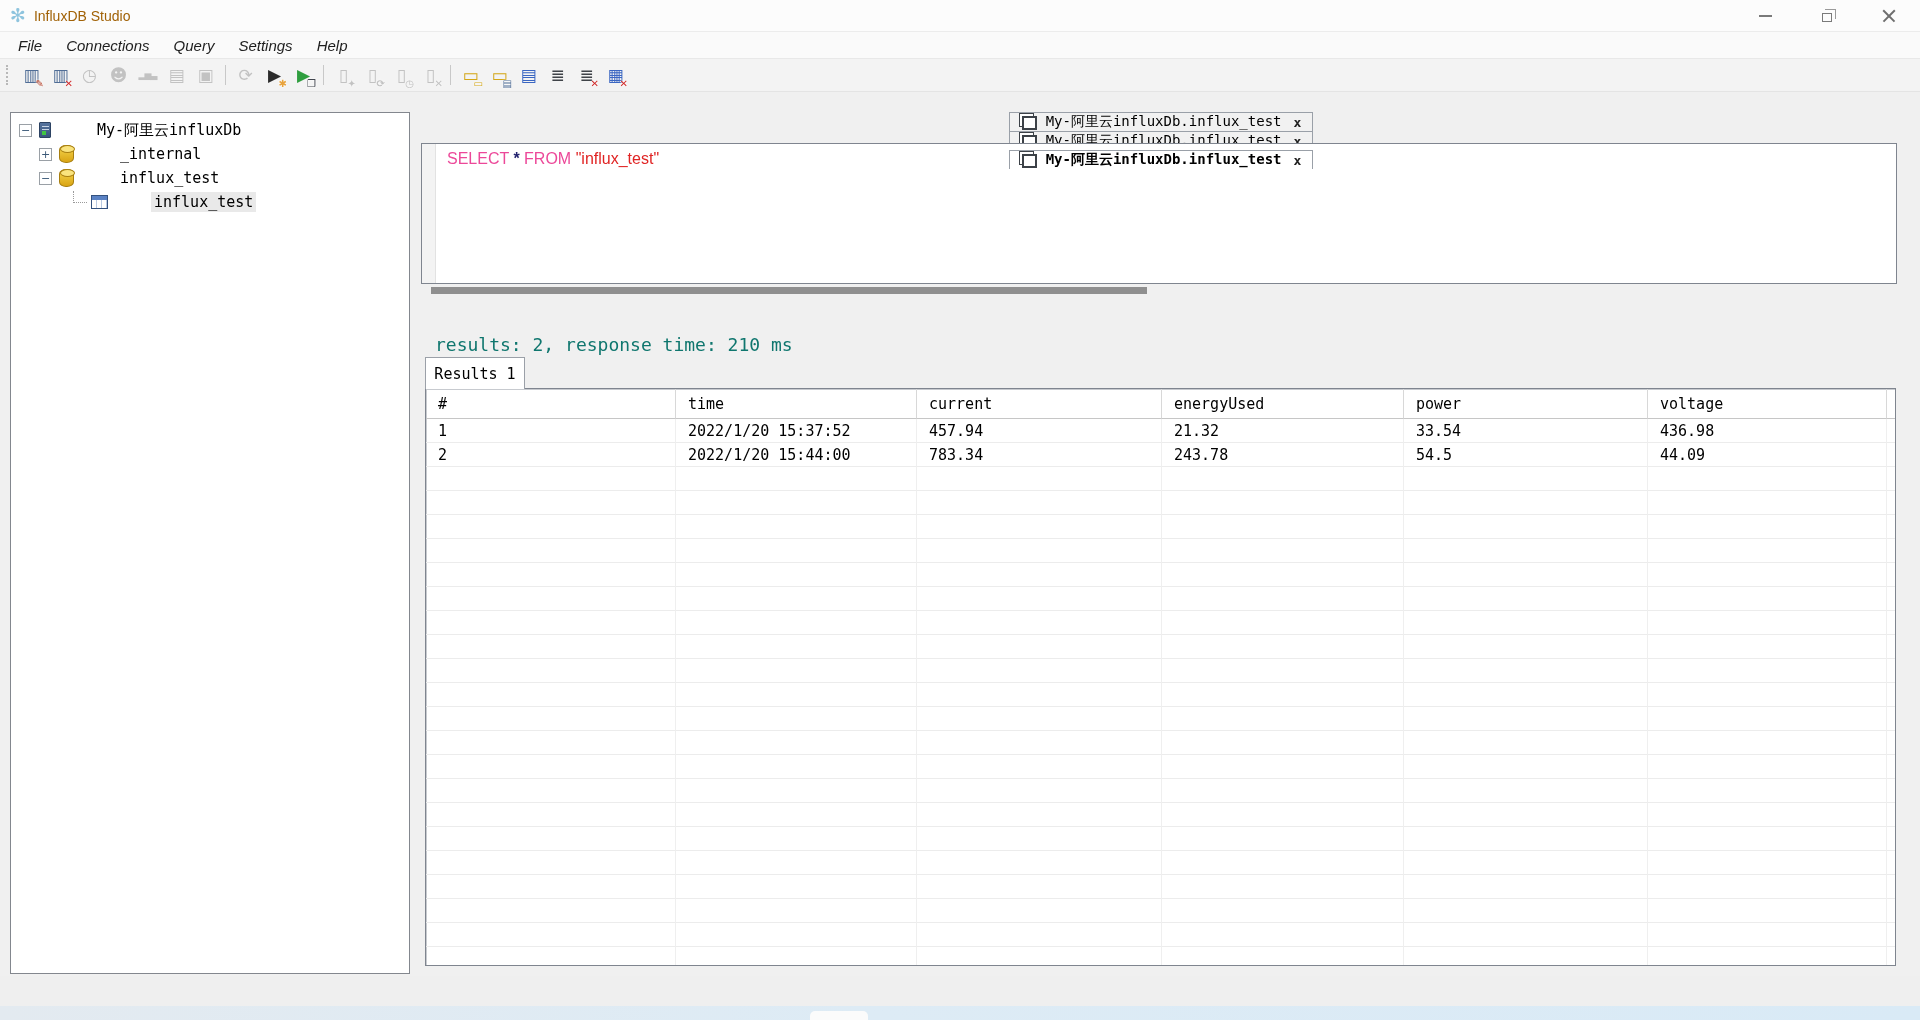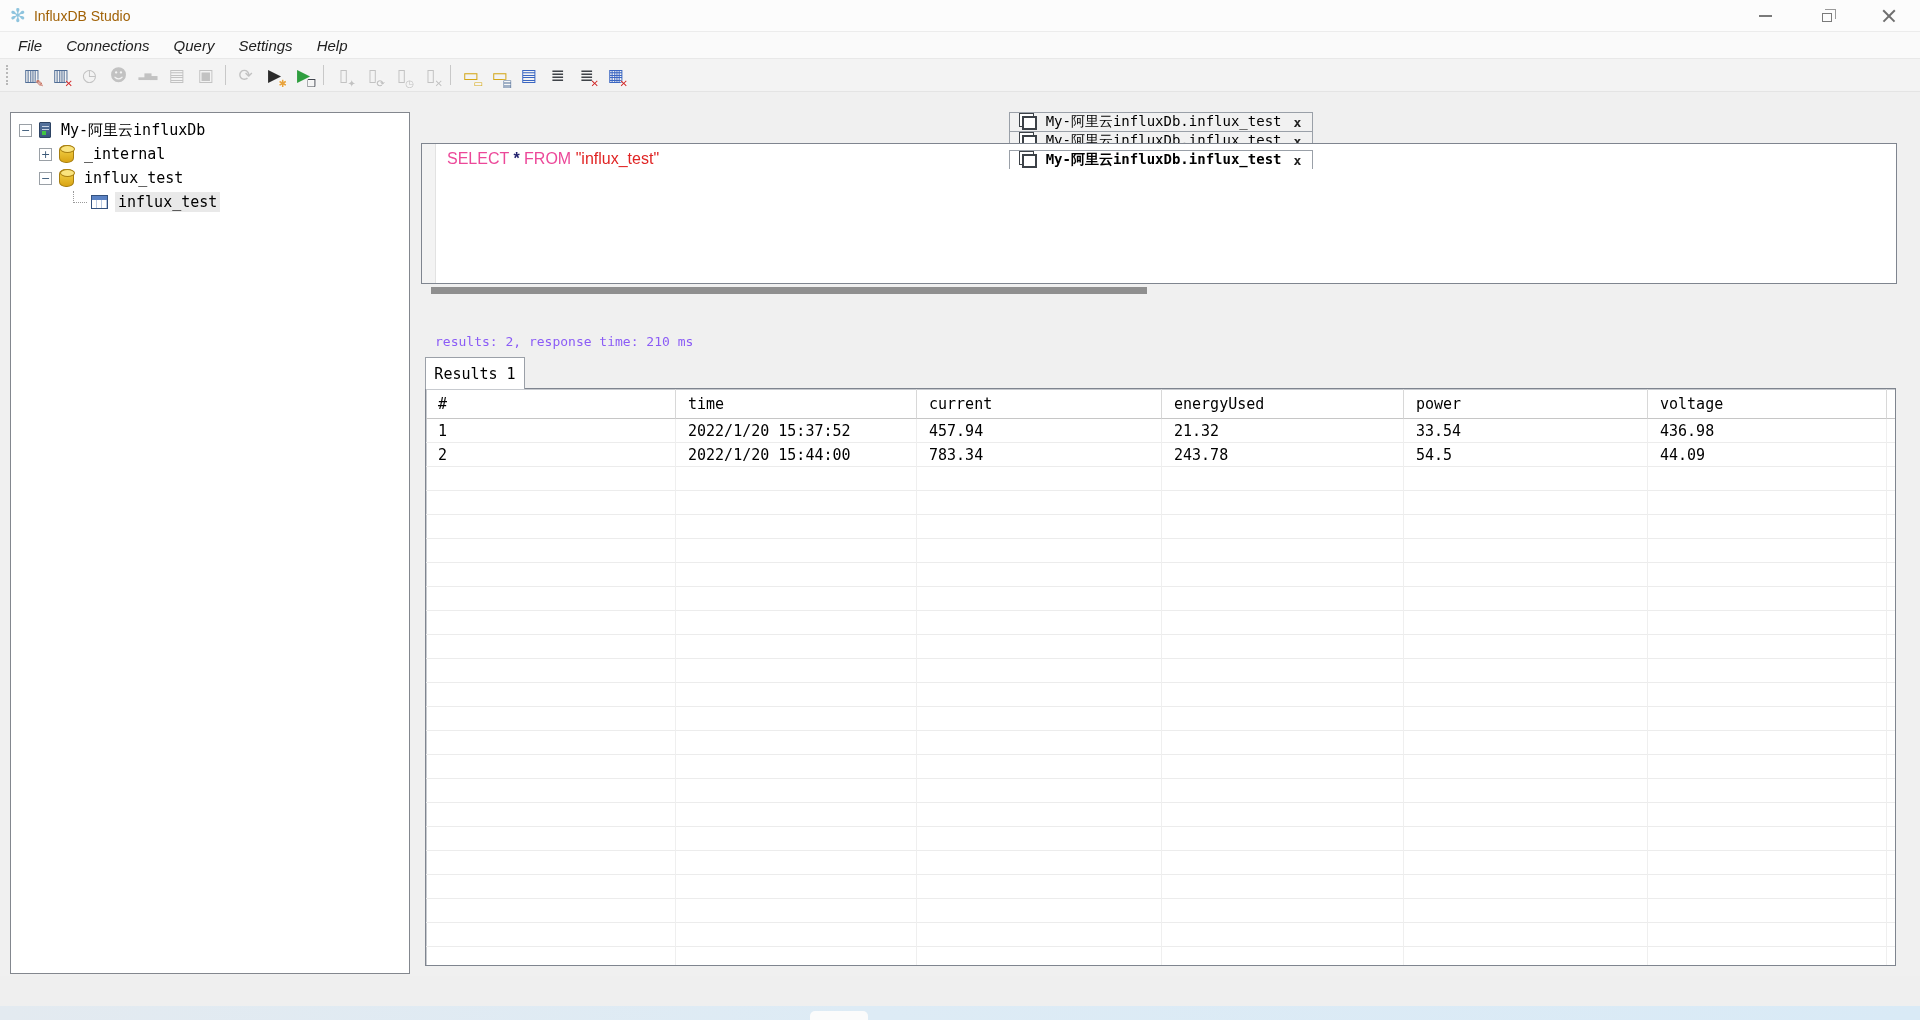--- a/index.html
+++ b/index.html
@@ -44,21 +44,21 @@
   .tree-icon { margin-right:7px; }
   .server-icon { width:12px; height:16px; background:linear-gradient(#56749e,#39557c); border:1px solid #2c4262; border-radius:1px; position:relative; }
   .server-icon::before { content:""; position:absolute; left:2px; top:3px; width:7px; height:1px; background:#c9d6e6; box-shadow:0 3px 0 #c9d6e6; }
   .server-icon::after { content:""; position:absolute; left:2px; bottom:2px; width:4px; height:4px; background:#41c541; }
   .database-icon { width:15px; height:18px; background:linear-gradient(#f6d74e,#d9a414); border:1px solid #a87f10; border-radius:7px/5px; position:relative; }
   .database-icon::before { content:""; position:absolute; left:0; top:-1px; width:13px; height:6px; background:#fae47e; border:1px solid #a87f10; border-radius:50%; }
   .table-grid-icon { width:17px; height:14px; border:1px solid #33517e;
     background: linear-gradient(#5a82c4 0 4px, transparent 4px),
       repeating-linear-gradient(90deg, #fff 0 4px, #b9c9e2 4px 5px),
       repeating-linear-gradient(#fff 0 3.5px, #b9c9e2 3.5px 4.5px); }
-  .tree-label { padding:1px 3px; }
+  .tree-label { padding:1px 3px;margin-left:36px; }
   .tree-label.selected { background:#e9e9e9; }
   
   .right-region { position:absolute; left:421px; top:20px; width:1476px; height:862px; }
   .tabbar { display:flex; height:31px; align-items:center; padding-left:4px;flex-direction:column; }
   .tab { height:29px; display:flex; align-items:center; padding:0 9px; background:#f1f1f1; border:1px solid #9aa0a8; border-bottom:none; position:relative; }
   .tab.active { background:#fff; height:31px; margin-bottom:-1px; z-index:3; }
   .tab.active .tab-label { font-weight:bold; }
   .tab-run-icon { width:19px; height:15px; position:relative; }
   .tab-run-icon::before { content:""; position:absolute; left:0; top:0; width:0; height:0; border-left:8px solid #2f9e3f; border-top:5px solid transparent; border-bottom:5px solid transparent; }
   .tab-run-icon::after { content:""; position:absolute; right:1px; bottom:0; width:11px; height:10px; border:2px solid #3c4147; background:#fff; box-shadow:-3px -3px 0 -1px #fff,-3px -3px 0 0 #3c4147; }
@@ -70,21 +70,21 @@
   .code { padding:6px 0 0 11px; font-size:16px; white-space:pre; }
   .tok-keyword { color:#ec4899; }
   .tok-operator { color:#22226e; font-weight:bold; }
   .tok-plain { color:#000; }
   .tok-string { color:#e02424; }
   
   .hscroll { position:absolute; top:172px; left:0; width:100%; height:13px; background:#f0f0f0; }
   .hthumb { position:absolute; left:10px; top:3px; width:716px; height:7px; background:#8f8f8f; }
   .h-splitter { position:absolute; top:185px; left:0; width:100%; height:28px; }
   
-  .summary { position:absolute; top:222px; left:14px; font-family:"DejaVu Sans Mono",monospace; font-size:13px; color:#8b5cf6; }
+  .summary { position:absolute; top:222px; left:14px; font-family:"DejaVu Sans Mono",monospace; font-size:18px; color:#0f766e; }
   .results-tab { position:absolute; top:245px; left:4px; width:100px; height:32px; background:#fff; border:1px solid #9ba0a8; border-bottom:none; display:flex; align-items:center; justify-content:center; font-family:"DejaVu Sans Mono",monospace; font-size:15px; z-index:2;text-align:center; }
   .grid { position:absolute; top:276px; left:4px; right:1px; bottom:8px; background:#fff; border:1px solid #7f858f; box-shadow:inset 1px 1px 0 #c7cacf; display:flex; flex-direction:column; overflow:hidden; }
   .grid-header, .grid-row { display:grid; grid-template-columns:250px 241px 245px 242px 244px 239px 1fr; }
   .grid-header { height:30px; min-height:30px; }
   .gh-cell { border-right:1px solid #d8d8d8; border-bottom:1px solid #c6c6c6; display:flex; align-items:center; padding-left:12px; font-family:"DejaVu Sans Mono",monospace; font-size:15px; }
   .gh-cell:last-child { border-right:none; }
   .grid-row { height:24px; min-height:24px; }
   .g-cell { border-right:1px solid #efefef; border-bottom:1px solid #ececec; display:flex; align-items:center; padding-left:12px; font-family:"DejaVu Sans Mono",monospace; font-size:15px; color:#000; overflow:hidden; white-space:nowrap; }
   .g-cell:last-child { border-right:none; }
   .v-splitter { position:absolute; left:410px; top:20px; width:11px; height:862px; }

